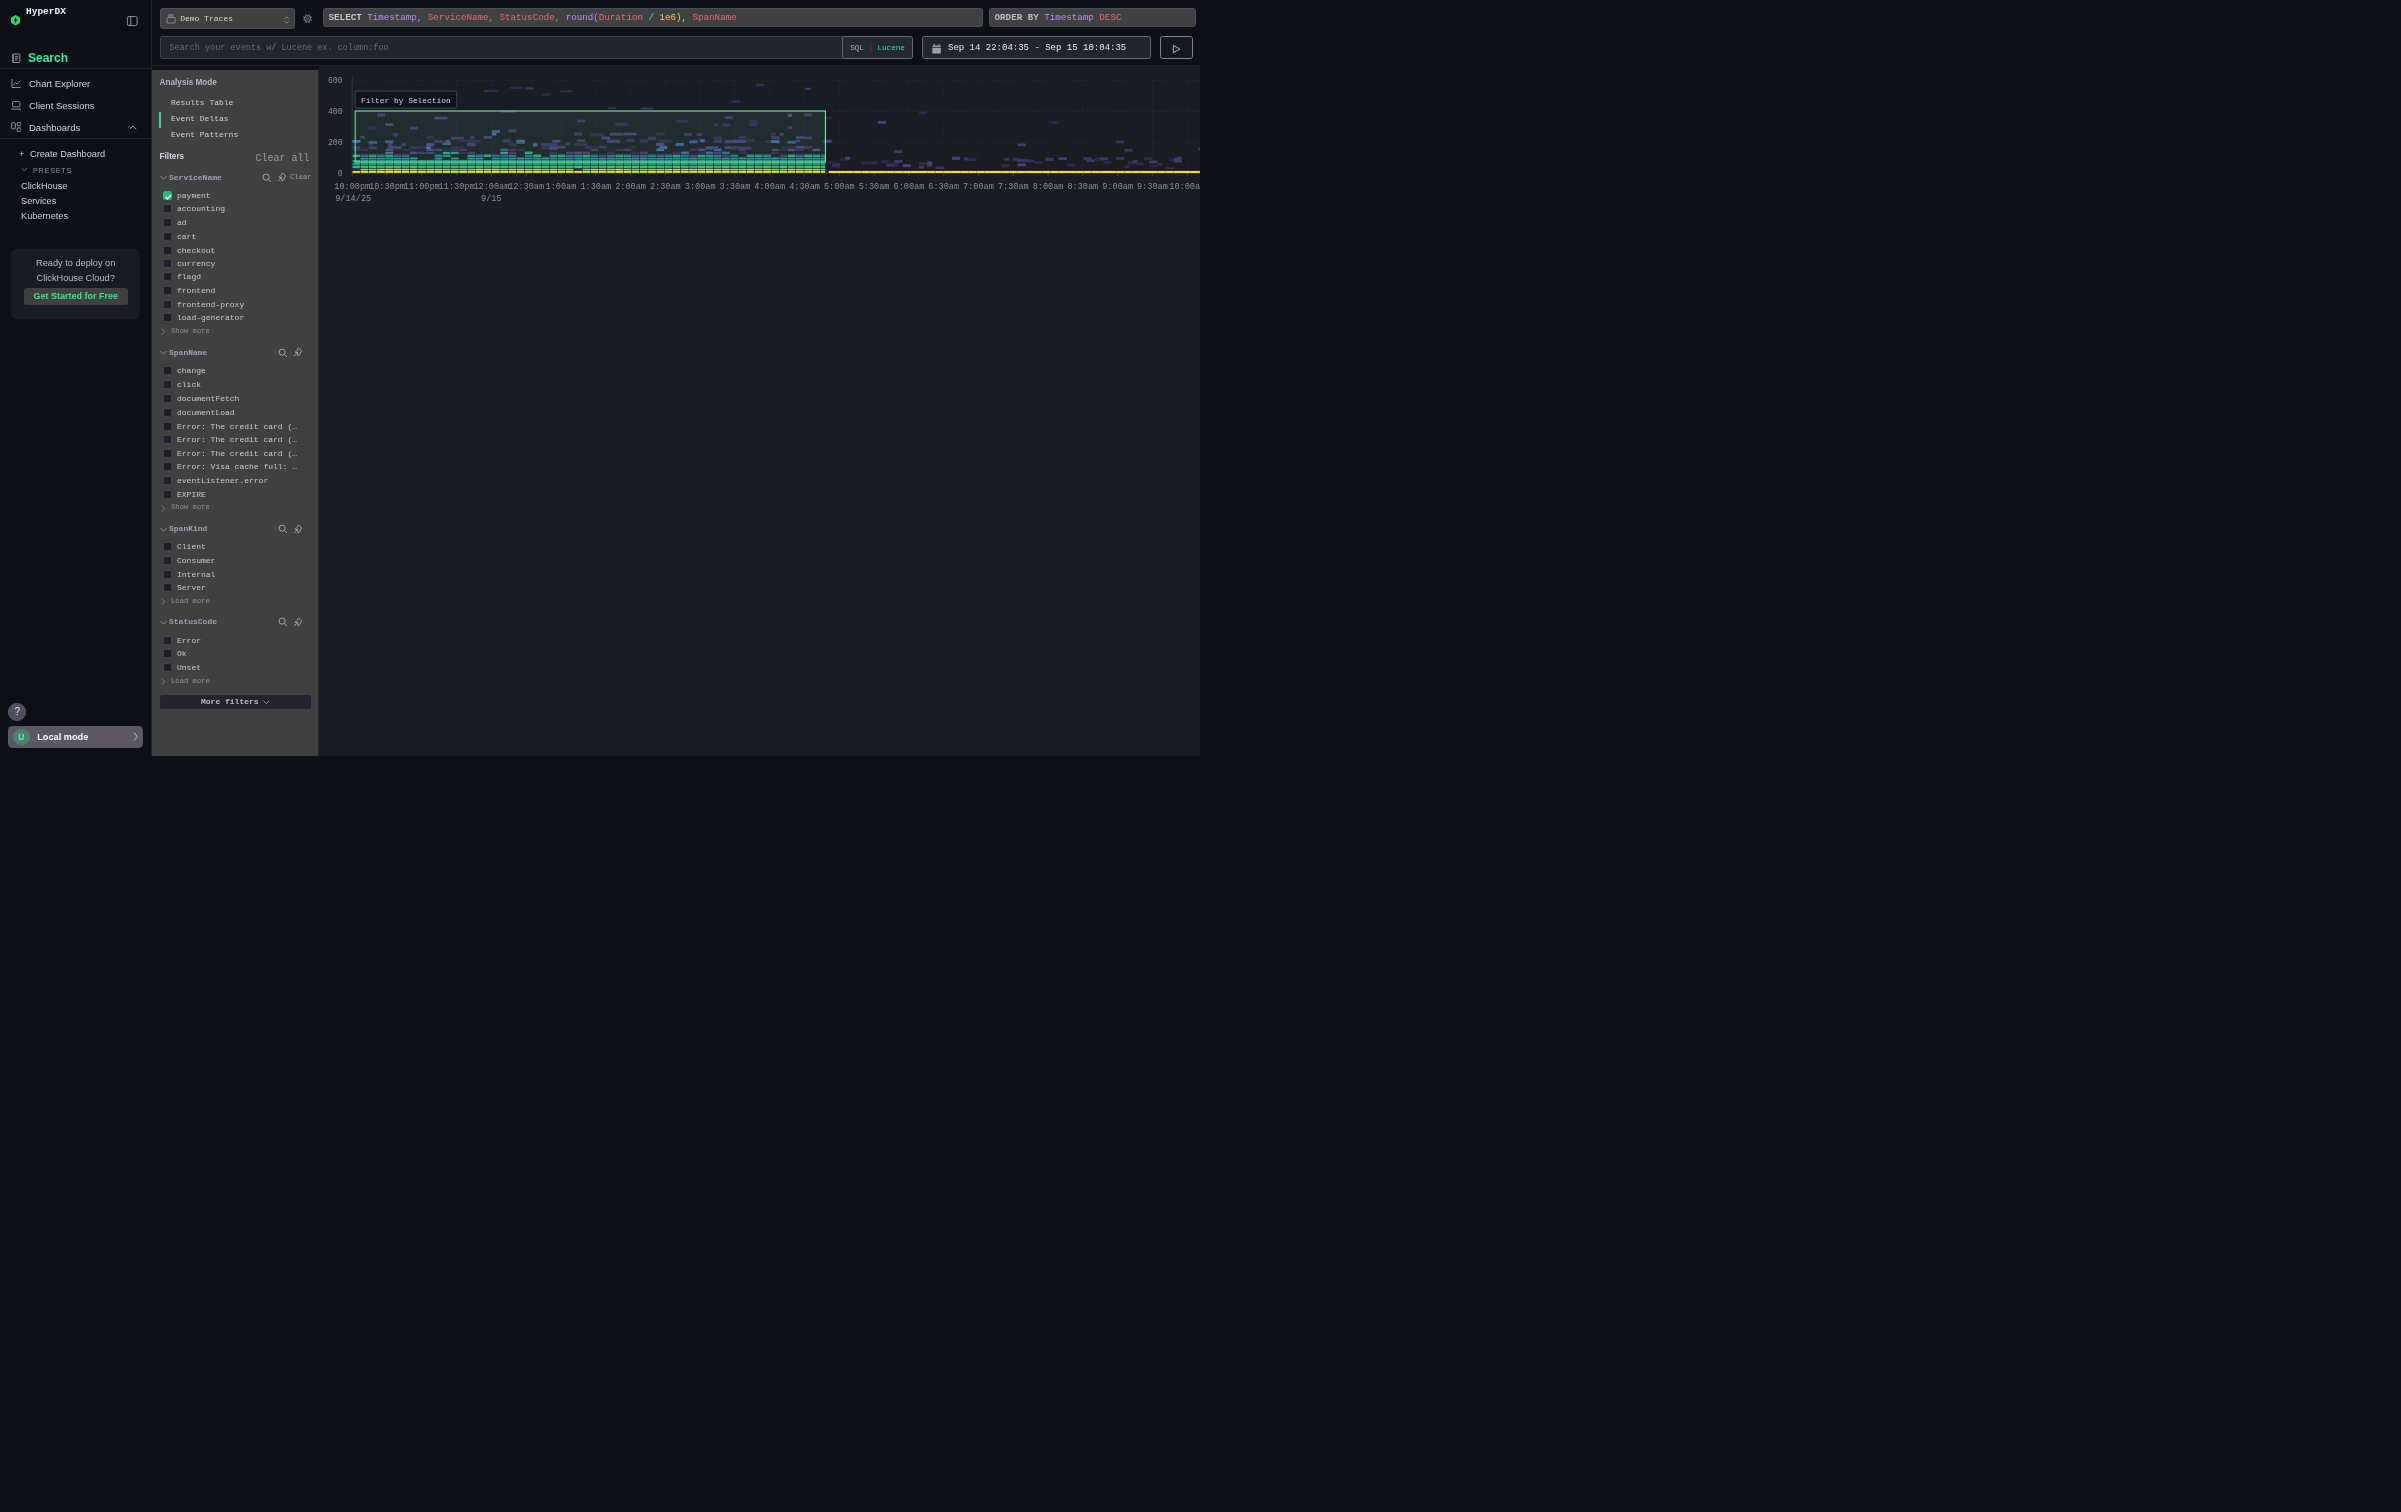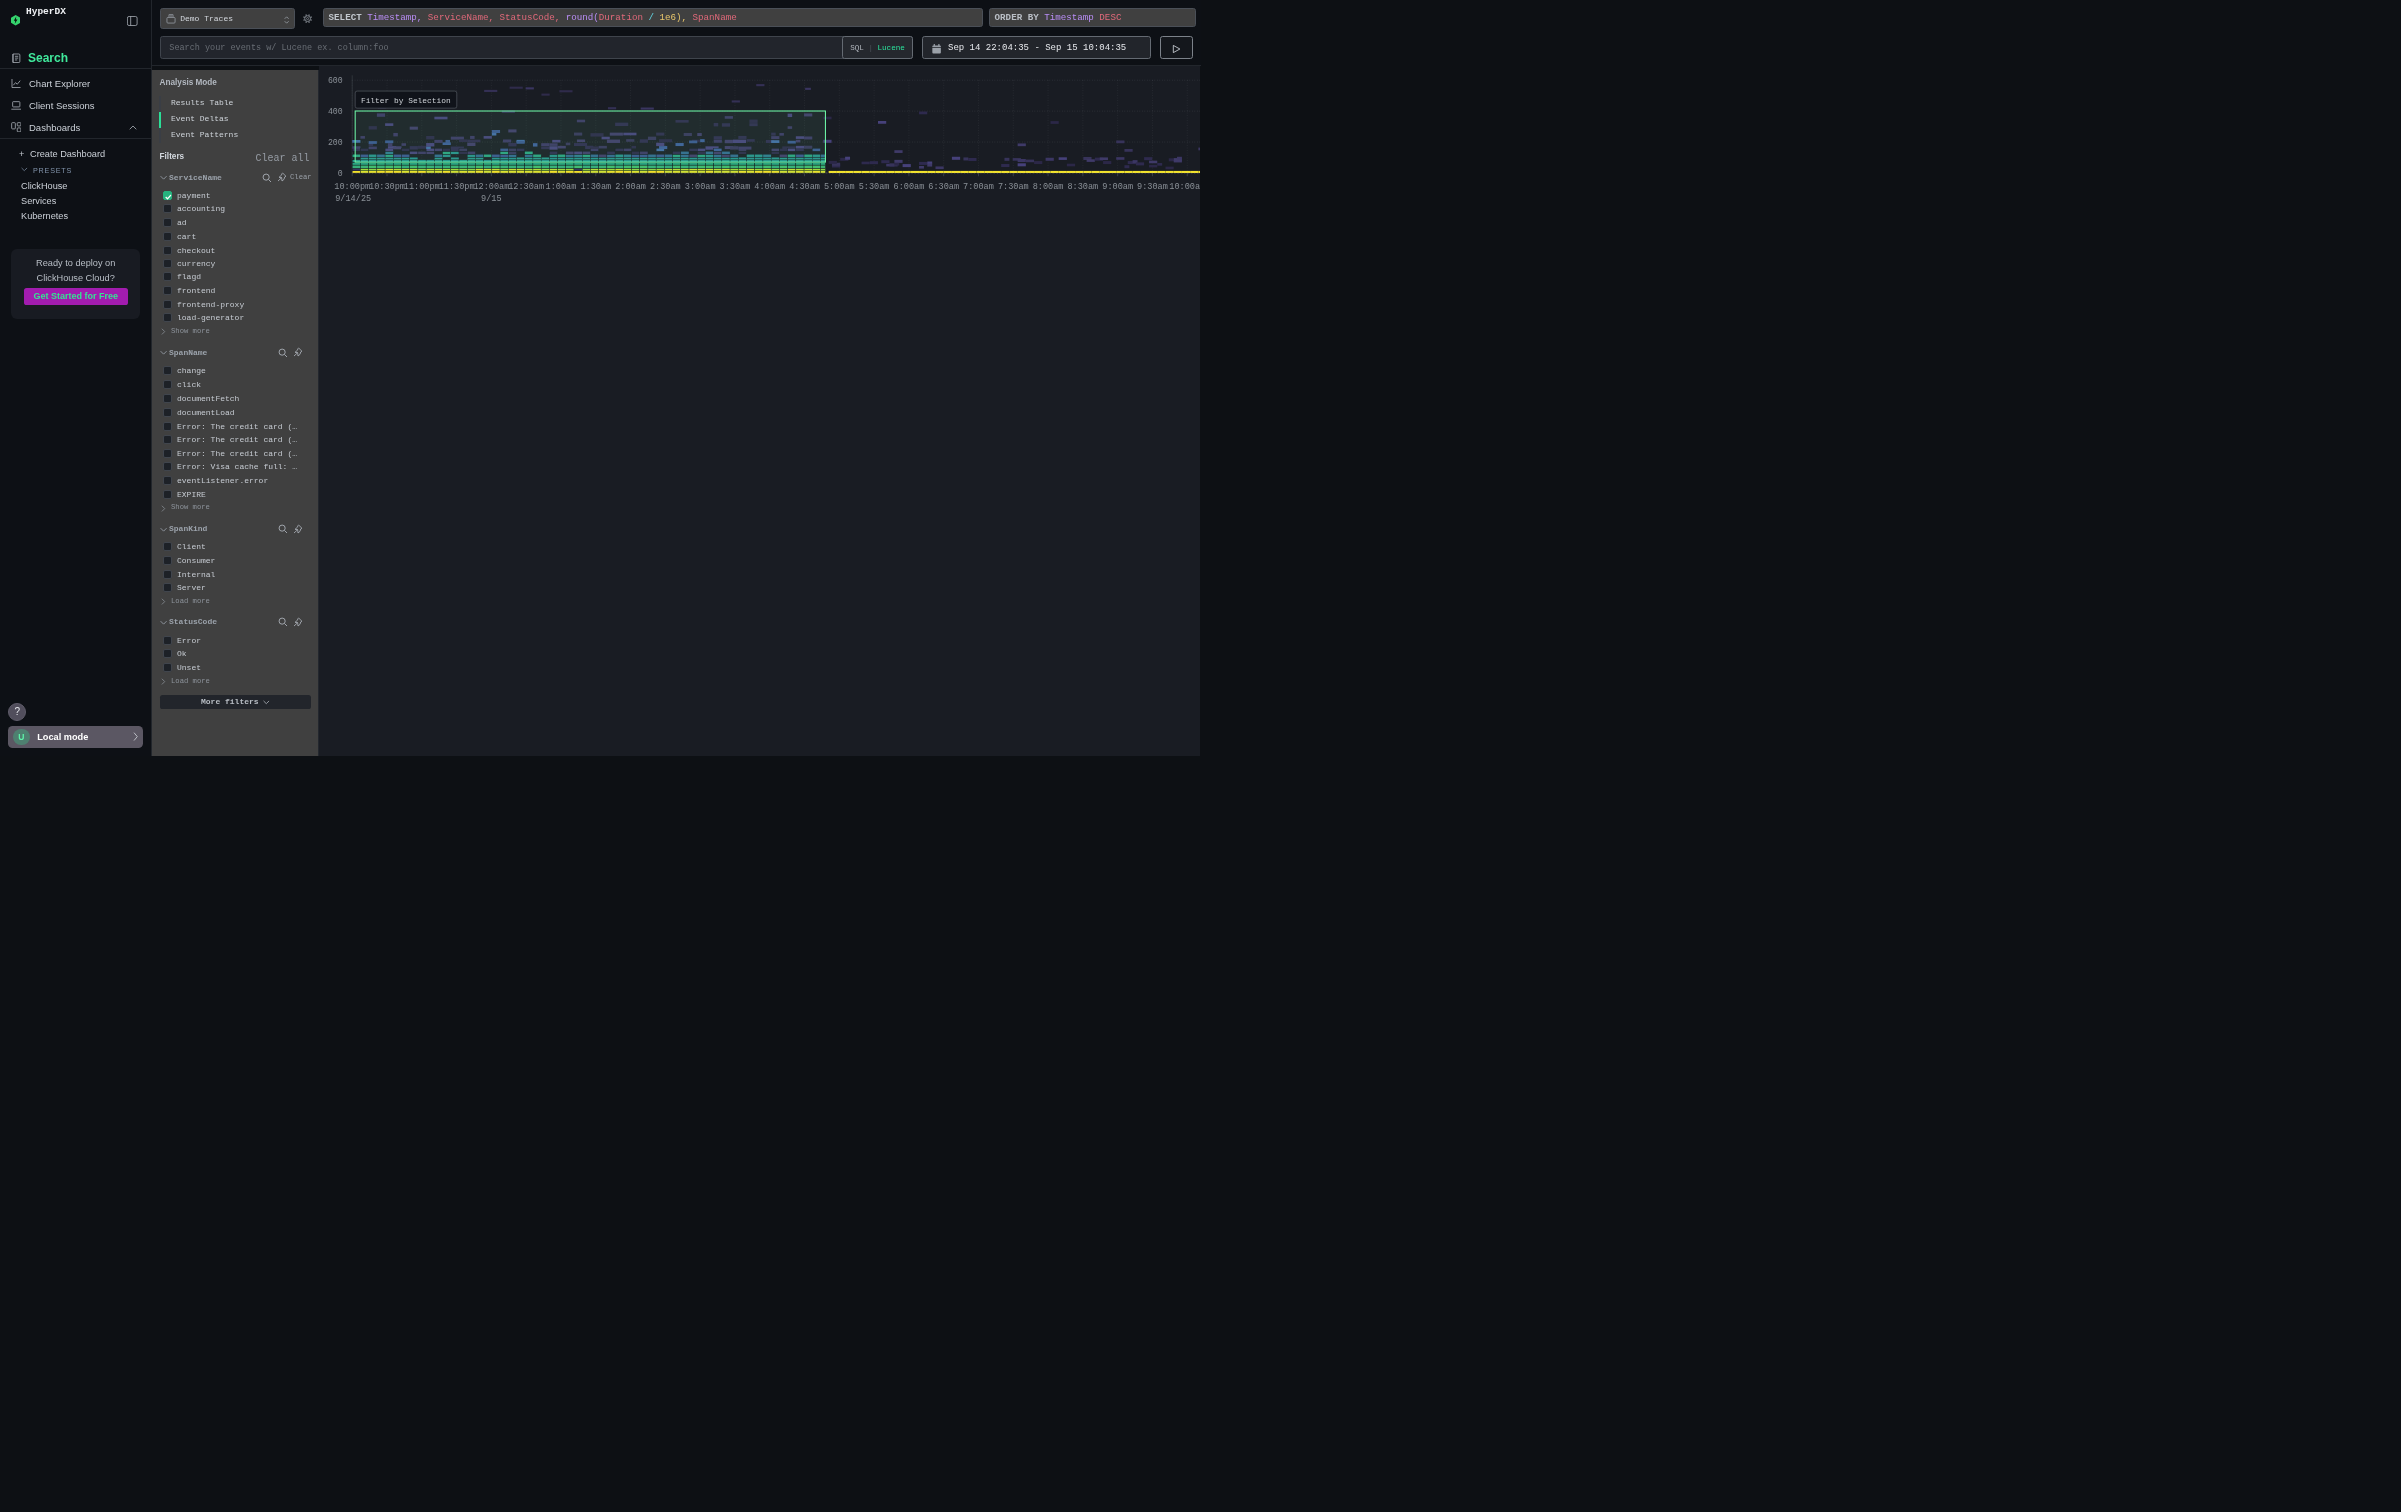--- a/index.html
+++ b/index.html
@@ -14,21 +14,21 @@
 .collapse-ic { position:absolute; left:127px; top:16px; }
 .nav-item { position:absolute; left:0; width:100%; height:18.4px; display:flex; align-items:center; }
 .nav-item svg { position:absolute; left:10.5px; }
 .nav-item .t { position:absolute; left:29px; font-size:9.5px; color:#ccd1d8; }
 .search-item .t { left:28px; font-size:12px; font-weight:bold; color:#40e99c; }
 .divider { position:absolute; left:0; width:152px; border-top:0.7px solid #22262c; }
 .sub-item { position:absolute; font-size:9.2px; color:#ccd1d8; }
 .presets { position:absolute; font-size:7.2px; letter-spacing:0.8px; color:#8294ab; }
 .card { position:absolute; left:11.2px; top:249px; width:129px; height:70px; background:#181b22; border-radius:6px; text-align:center; }
 .card .l1 { margin-top:6.6px; font-size:9.2px; color:#b9bfc7; line-height:15px; }
-.card .btn { position:absolute; left:12.5px; right:12.5px; top:39px; height:17px; background:#a21caf; border-radius:2.6px; color:#35e393; font-weight:bold; font-size:9px; line-height:17px; }
+.card .btn { position:absolute; left:12.5px; right:12.5px; top:39px; height:17px; background:#404040; border-radius:2.6px; color:#35e393; font-weight:bold; font-size:9px; line-height:17px; }
 .qmark { position:absolute; left:8.2px; top:703px; width:18px; height:18px; border-radius:50%; background:#514e5c; border:0.7px solid #5f5c6a; color:#e3e5e9; font-size:10px; text-align:center; line-height:16.4px; }
 .localmode { position:absolute; left:8.2px; top:726px; width:135px; height:22px; background:#5b5763; border-radius:4.6px; }
 .localmode .av { position:absolute; left:5px; top:2.6px; width:16.4px; height:16.4px; border-radius:50%; background:#4e8070; color:#5ef2a9; font-weight:bold; font-size:8.5px; text-align:center; line-height:16.4px; }
 .localmode .t { position:absolute; left:29px; top:0; line-height:22px; font-weight:bold; font-size:9.2px; color:#fff; }
 .localmode svg { position:absolute; right:5.3px; top:6px; }
 
 .topbar { position:absolute; left:152px; top:0; width:1049px; height:66px; background:#0d1015; border-bottom:0.7px solid #22262c; }
 .box { position:absolute; background:#404040; border:0.7px solid #4a4f57; border-radius:2.6px; }
 .sel-src { left:8.2px; top:8px; width:135px; height:21px; }
 .sel-src .t { position:absolute; left:19px; top:0; line-height:20px; font-size:8px; color:#d3d7dd; }

